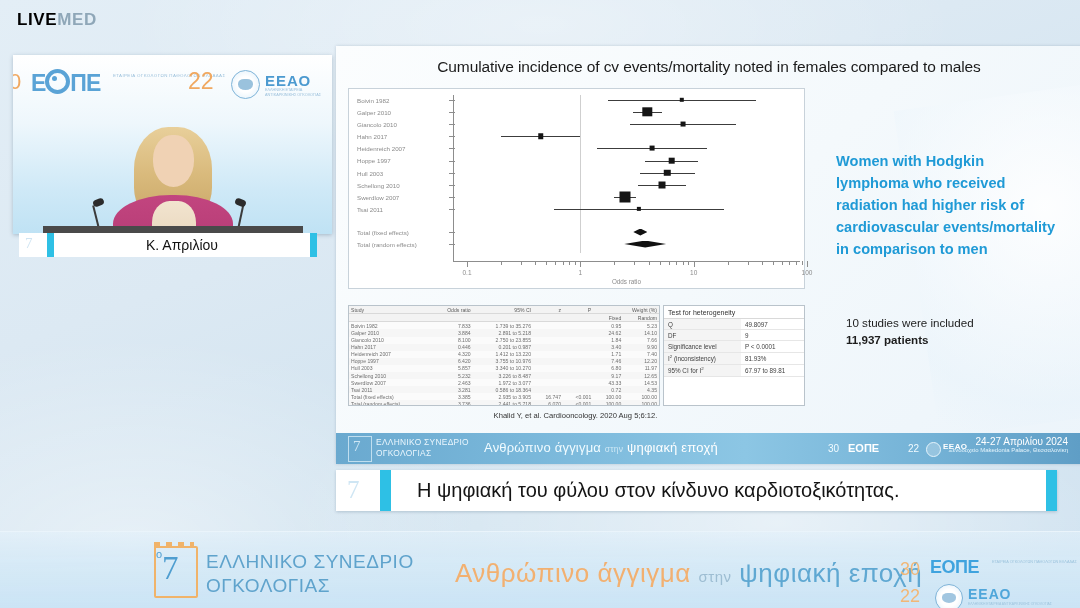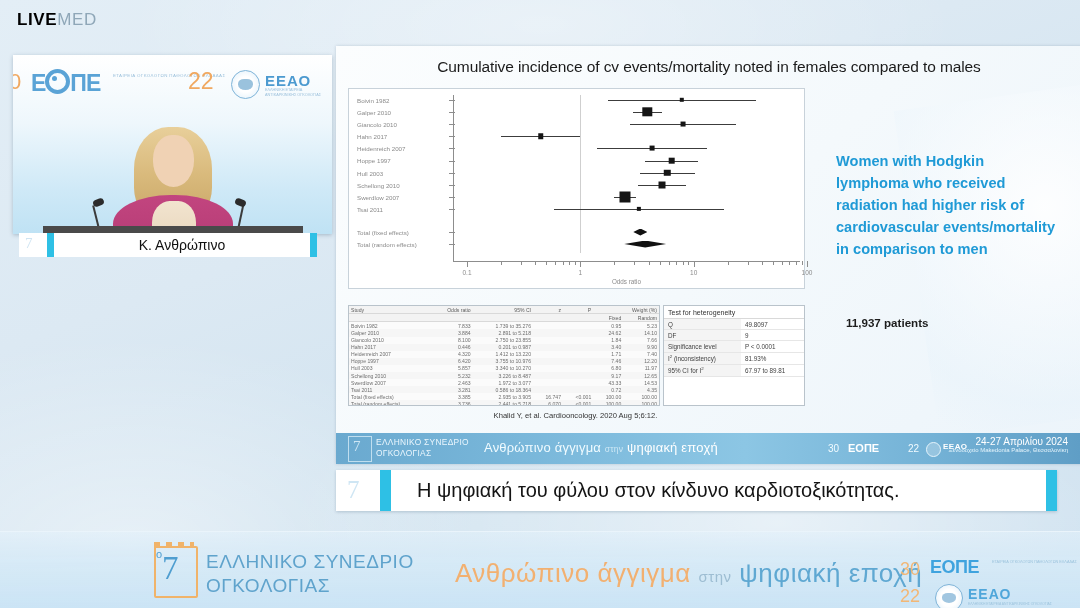--- a/index.html
+++ b/index.html
@@ -12,21 +12,21 @@
   .bg-sheen{position:absolute;left:0;top:0;width:1080px;height:608px;
     background:
       radial-gradient(ellipse 700px 260px at 72% 86%, rgba(255,255,255,.55), rgba(255,255,255,0) 70%),
       radial-gradient(ellipse 500px 300px at 12% 90%, rgba(255,255,255,.45), rgba(255,255,255,0) 70%),
       radial-gradient(ellipse 600px 200px at 50% 4%, rgba(255,255,255,.35), rgba(255,255,255,0) 70%);
     pointer-events:none;}
 
   
   .livemed{position:absolute;left:17px;top:10px;font-size:17px;letter-spacing:.6px;font-weight:bold;}
   .livemed .lv{color:#000000;}
-  .livemed .md{color:#8fa7b8;font-weight:normal;}
+  .livemed .md{color:#8fa7b8;font-weight:bold;}
 
   
   .video-panel{position:absolute;left:13px;top:55px;width:319px;height:179px;
      background:linear-gradient(180deg,#ffffff 0%,#eef7fc 38%,#cfe9f7 75%,#bfe2f4 100%);
      box-shadow:0 1px 4px rgba(0,40,70,.25);overflow:hidden;}
   .vp-logos{position:absolute;left:0;top:6px;width:100%;height:42px;}
   .vp-eope{position:absolute;left:18px;top:8px;font-size:23px;font-weight:bold;color:#5aa3d6;letter-spacing:-1px;}
   .vp-eope .ring{display:inline-block;width:17px;height:17px;border:4px solid #5aa3d6;border-radius:50%;
      vertical-align:-3px;position:relative;}
   .vp-eope .ring:after{content:"";position:absolute;left:3px;top:3px;width:5px;height:5px;background:#5aa3d6;border-radius:50%;}
@@ -201,21 +201,21 @@
   <div class="spk-mic2"></div>
   <div class="spk-mic2b"></div>
   <div class="spk-podium"></div>
 </div>
 
 <div class="name-bar">
   <div class="nb-badge">
       <span>7</span>
     </div>
   <div class="nb-accent"></div>
-  <div class="nb-text">Κ. Ανθρώπινο</div>
+  <div class="nb-text">Κ. Απριλίου</div>
   <div class="nb-accent2"></div>
 </div>
 
 <div class="slide">
   <div class="slide-watermark"></div>
   <div class="slide-title">Cumulative incidence of cv events/mortality noted in females compared to males</div>
 
   <div class="forest">
     <div class="fp-labels">
         <div class="fp-label">Boivin 1982</div>
@@ -465,20 +465,21 @@
           </tr>
         </tbody>
       </table>
   </div>
 
   <div class="citation">Khalid Y, et al. Cardiooncology. 2020 Aug 5;6:12.</div>
 
   <div class="blue-msg">Women with Hodgkin lymphoma who received radiation had higher risk of cardiovascular events/mortality in comparison to men</div>
 
   <div class="study-note">
+    <div>10 studies were included</div>
     <div><b>11,937 patients</b></div>
   </div>
 
   <div class="slide-banner">
     <div class="sb-badge">
         <span>7</span>
       </div>
     <div class="sb-name">
       <div>ΕΛΛΗΝΙΚΟ ΣΥΝΕΔΡΙΟ</div>
       <div>ΟΓΚΟΛΟΓΙΑΣ</div>

